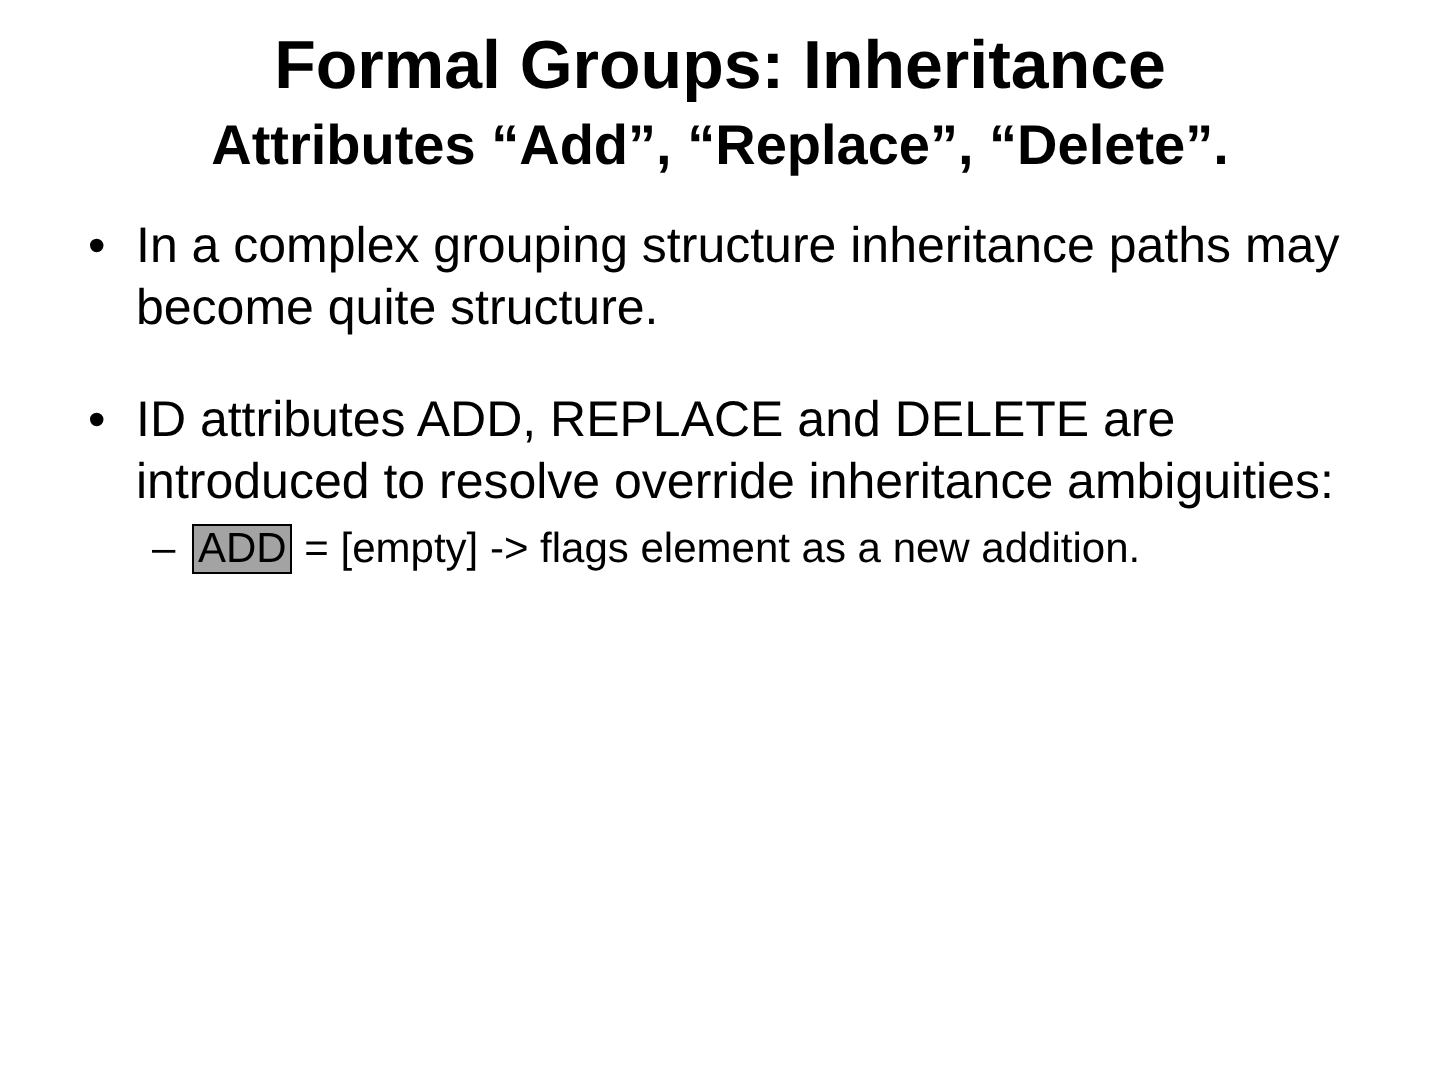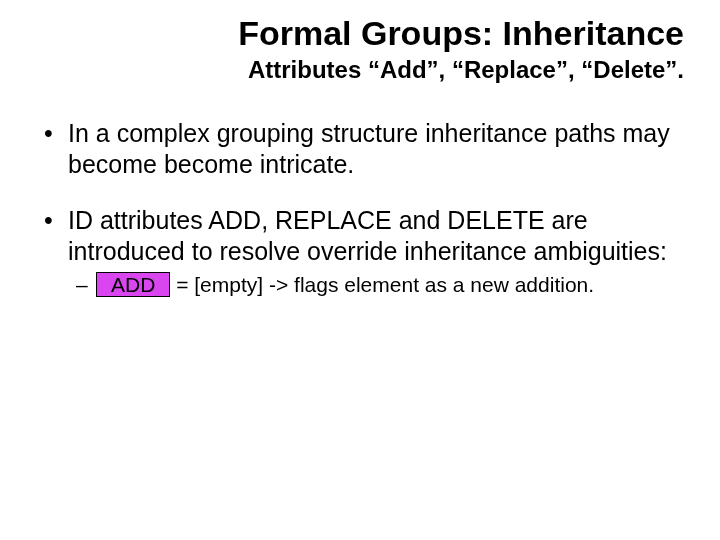--- a/index.html
+++ b/index.html
@@ -11,30 +11,30 @@
     font-family: Arial, Helvetica, sans-serif;
     color: #000;
   }
   .slide {
     box-sizing: border-box;
     width: 720px;
     height: 540px;
     padding: 14px 36px 0 36px;
   }
   .title-block {
-    text-align: right;
-    margin-bottom: 33px;
+    text-align: center;
+    margin-bottom: 18px;
   }
   .title {
     font-size: 34px;
     font-weight: bold;
     line-height: 1.15;
   }
   .subtitle {
-    font-size: 24px;
+    font-size: 28px;
     font-weight: bold;
     line-height: 1.25;
     margin-top: 2px;
   }
   ul.main {
     list-style: none;
     padding: 0;
     margin: 0 2px;
   }
   ul.main > li {
@@ -65,40 +65,40 @@
   }
   ul.sub > li::before {
     content: "–";
     position: absolute;
     left: 2px;
     top: 0;
     font-size: 21px;
   }
   .kw {
     display: inline-block;
-    background: #d946ef;
+    background: #a3a3a3;
     border: 1px solid #000;
-    padding: 0 14px;
+    padding: 0 2px;
     line-height: 1.1;
   }
 </style>
 </head>
 <body>
 
 <div class="slide">
 
   <div class="title-block">
     <div class="title">Formal Groups: Inheritance</div>
     <div class="subtitle">Attributes “Add”, “Replace”, “Delete”.</div>
   </div>
 
   <ul class="main">
 
     <li>
-      <span>In a complex grouping structure inheritance paths may become become intricate.</span>
+      <span>In a complex grouping structure inheritance paths may become quite structure.</span>
     </li>
 
     <li>
       <span>ID attributes ADD, REPLACE and DELETE are introduced to resolve override inheritance ambiguities:</span>
 
       <ul class="sub">
         <li>
           <span class="kw">ADD</span><span> = [empty] -&gt; flags element as a new addition.</span>
         </li>
       </ul>

